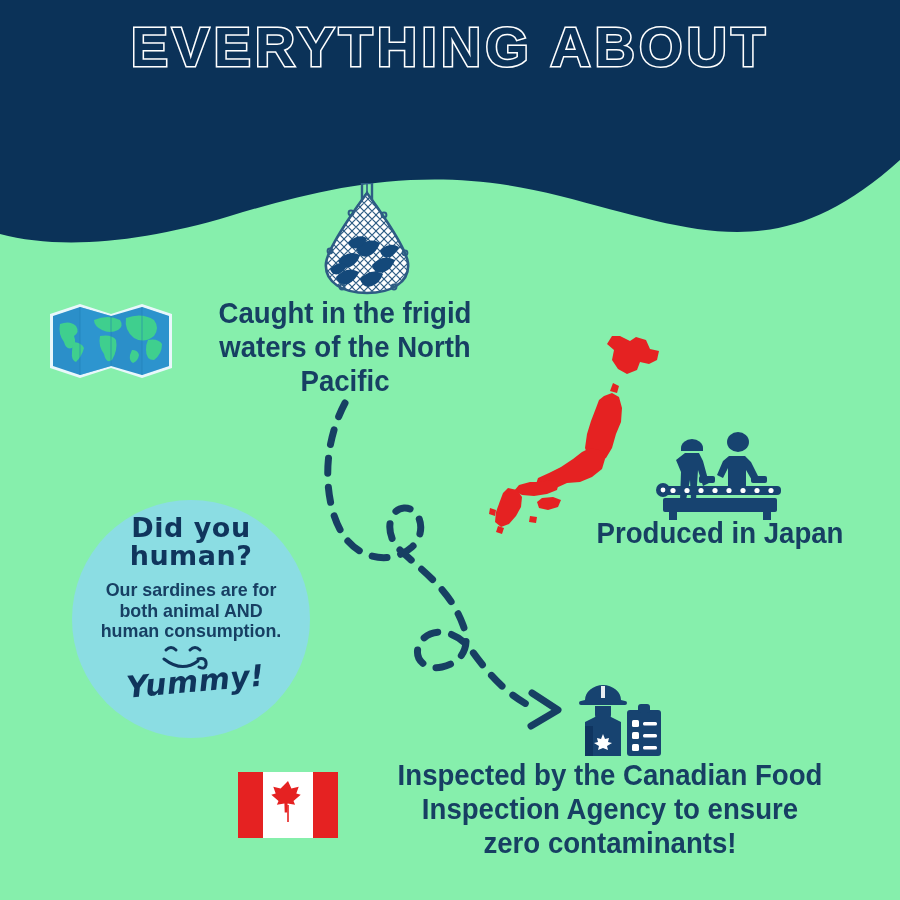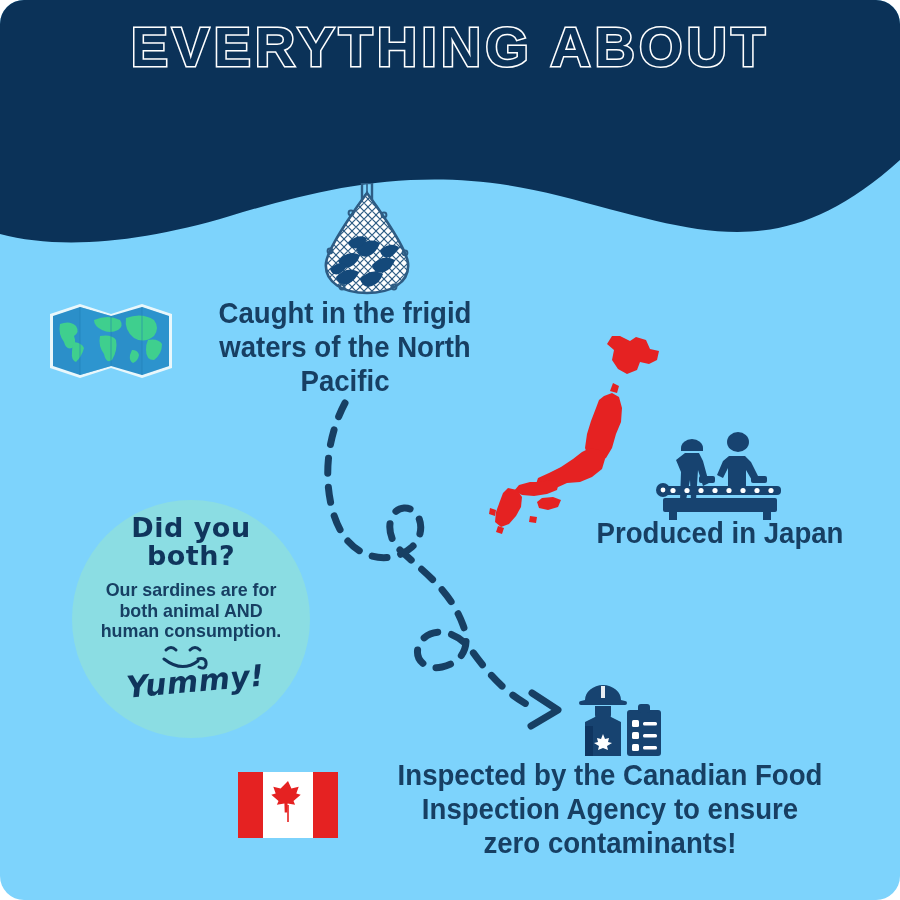--- a/index.html
+++ b/index.html
@@ -7,23 +7,22 @@
     padding: 0;
     background: #ffffff;
   }
   body {
     font-family: "Liberation Sans", sans-serif;
   }
   #infographic {
     position: relative;
     width: 900px;
     height: 900px;
-    background: #7dd3fc;
+    background: #86efac;
     overflow: hidden;
-    border-radius: 24px;
   }
 
   
   .header-band {
     position: absolute;
     top: 0;
     left: 0;
     width: 900px;
     height: 260px;
     z-index: 1;
@@ -347,21 +346,21 @@
         <rect x="8" y="68" width="114" height="14" rx="2"></rect>
         <rect x="14" y="82" width="8" height="8"></rect>
         <rect x="108" y="82" width="8" height="8"></rect>
       </g>
     </svg>
   </div>
 
   <div class="caption" id="produced-caption">Produced in Japan</div>
 
   <div id="didyouknow">
-    <div id="dyk-title">Did you both?</div>
+    <div id="dyk-title">Did you human?</div>
     <div id="dyk-body">Our sardines are for both animal AND human consumption.</div>
     <div id="dyk-yummy-wrap">
       <svg id="dyk-face" viewBox="0 0 58 26" xmlns="http://www.w3.org/2000/svg">
         <g fill="none" stroke="#10355c" stroke-width="3" stroke-linecap="round">
           <path d="M8,4 q5,-5 10,0"></path>
           <path d="M32,4 q5,-5 10,0"></path>
           <path d="M6,13 q18,14 34,2"></path>
           <path d="M40,13 q9,-2 8,6 q-1,5 -7,2"></path>
         </g>
       </svg>

